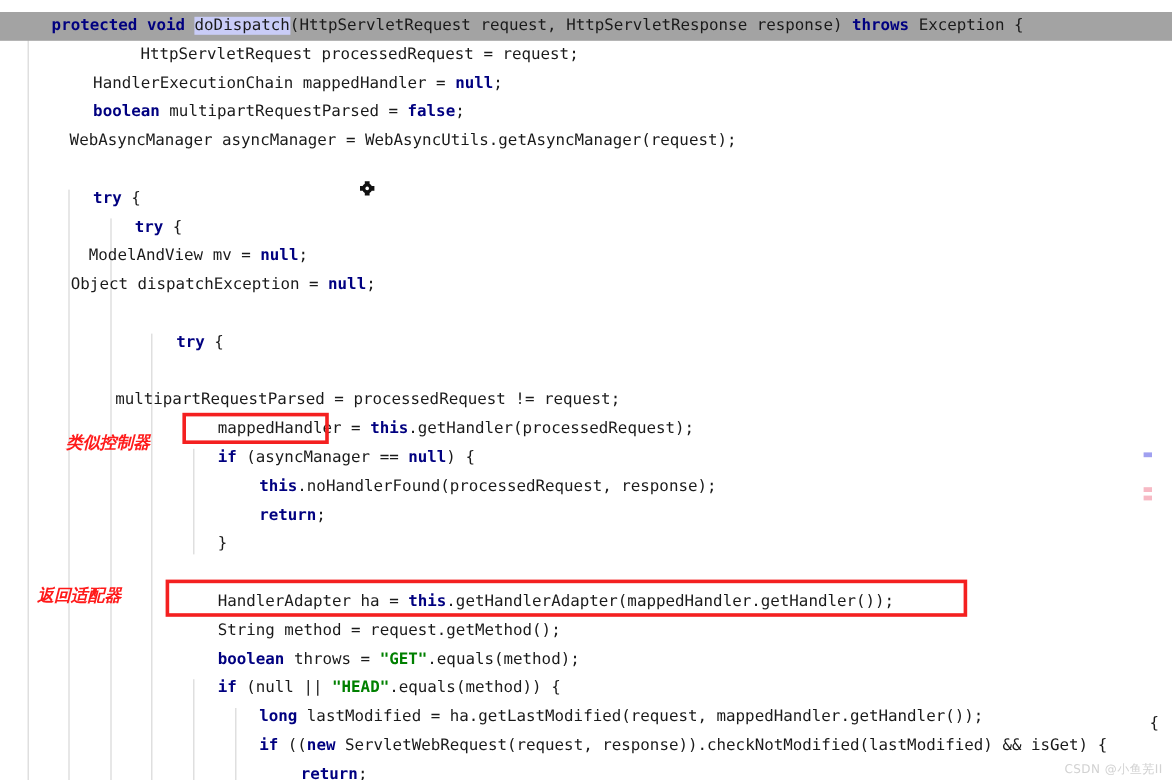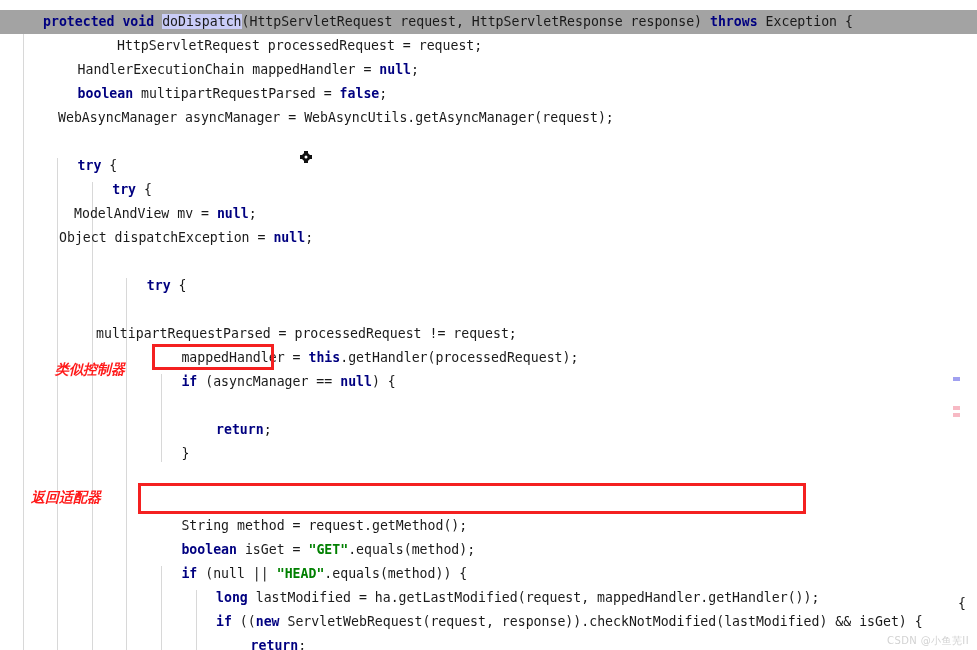--- a/index.html
+++ b/index.html
@@ -151,25 +151,27 @@
       <div class="code-line" style="top: 130px;"><span class="txt" style="padding-left: 43px;">&nbsp;</span></div>
       <div class="code-line" style="top: 154px;"><span class="txt" style="padding-left: 77.6px;"><span class="kw">try</span><span class="plain"> {</span></span></div>
       <div class="code-line" style="top: 178px;"><span class="txt" style="padding-left: 112.2px;"><span class="kw">try</span><span class="plain"> {</span></span></div>
       <div class="code-line" style="top: 202px;"><span class="txt" style="padding-left: 74px;"><span class="plain">ModelAndView mv = </span><span class="kw">null</span><span class="plain">;</span></span></div>
       <div class="code-line" style="top: 226px;"><span class="txt" style="padding-left: 59px;"><span class="plain">Object dispatchException = </span><span class="kw">null</span><span class="plain">;</span></span></div>
       <div class="code-line" style="top: 250px;"><span class="txt" style="padding-left: 43px;">&nbsp;</span></div>
       <div class="code-line" style="top: 274px;"><span class="txt" style="padding-left: 146.8px;"><span class="kw">try</span><span class="plain"> {</span></span></div>
       <div class="code-line" style="top: 322px;"><span class="txt" style="padding-left: 76px; margin-left: 20px;"><span class="plain">multipartRequestParsed = processedRequest != request;</span></span></div>
       <div class="code-line" style="top: 346px;"><span class="txt" style="padding-left: 181.4px;"><span class="plain">mappedHandler = </span><span class="kw">this</span><span class="plain">.getHandler(processedRequest);</span></span></div>
       <div class="code-line" style="top: 370px;"><span class="txt" style="padding-left: 181.4px;"><span class="kw">if</span><span class="plain"> (asyncManager == </span><span class="kw">null</span><span class="plain">) {</span></span></div>
+      <div class="code-line" style="top: 394px;"><span class="txt" style="padding-left: 216px;"><span class="kw">this</span><span class="plain">.noHandlerFound(processedRequest, response);</span></span></div>
       <div class="code-line" style="top: 418px;"><span class="txt" style="padding-left: 216px;"><span class="kw">return</span><span class="plain">;</span></span></div>
       <div class="code-line" style="top: 442px;"><span class="txt" style="padding-left: 181.4px;"><span class="plain">}</span></span></div>
       <div class="code-line" style="top: 466px;"><span class="txt" style="padding-left: 43px;">&nbsp;</span></div>
+      <div class="code-line" style="top: 490px;"><span class="txt" style="padding-left: 181.4px;"><span class="plain">HandlerAdapter ha = </span><span class="kw">this</span><span class="plain">.getHandlerAdapter(mappedHandler.getHandler());</span></span></div>
       <div class="code-line" style="top: 514px;"><span class="txt" style="padding-left: 181.4px;"><span class="plain">String method = request.getMethod();</span></span></div>
-      <div class="code-line" style="top: 538px;"><span class="txt" style="padding-left: 181.4px;"><span class="kw">boolean</span><span class="plain"> isGet = </span><span class="str">"GET"</span><span class="plain">.equals(method);</span></span></div>
+      <div class="code-line" style="top: 538px;"><span class="txt" style="padding-left: 181.4px;"><span class="kw">boolean</span><span class="plain"> throws = </span><span class="str">"GET"</span><span class="plain">.equals(method);</span></span></div>
       <div class="code-line" style="top: 562px;"><span class="txt" style="padding-left: 181.4px;"><span class="kw">if</span><span class="plain"> (null || </span><span class="str">"HEAD"</span><span class="plain">.equals(method)) {</span></span></div>
       <div class="code-line" style="top: 610px;"><span class="txt" style="padding-left: 216px;"><span class="kw">if</span><span class="plain"> ((</span><span class="kw">new</span><span class="plain"> ServletWebRequest(request, response)).checkNotModified(lastModified) &amp;&amp; isGet) {</span></span></div>
       <div class="code-line" style="top: 586px;"><span class="txt" style="padding-left: 216px;"><span class="kw">long</span><span class="plain"> lastModified = ha.getLastModified(request, mappedHandler.getHandler());</span></span></div>
       <div class="code-line" style="top: 634px;"><span class="txt" style="padding-left: 250.6px;"><span class="kw">return</span><span class="plain">;</span></span></div>
     </div>
 
   <div id="annotation-layer">
       <div class="ann-box" style="left: 152px; top: 344px; width: 122px; height: 26px;"></div>
       <div class="ann-label" style="left: 55px; top: 360px;">类似控制器</div>
       <div class="ann-box" style="left: 138px; top: 483px; width: 668px; height: 31px;"></div>

